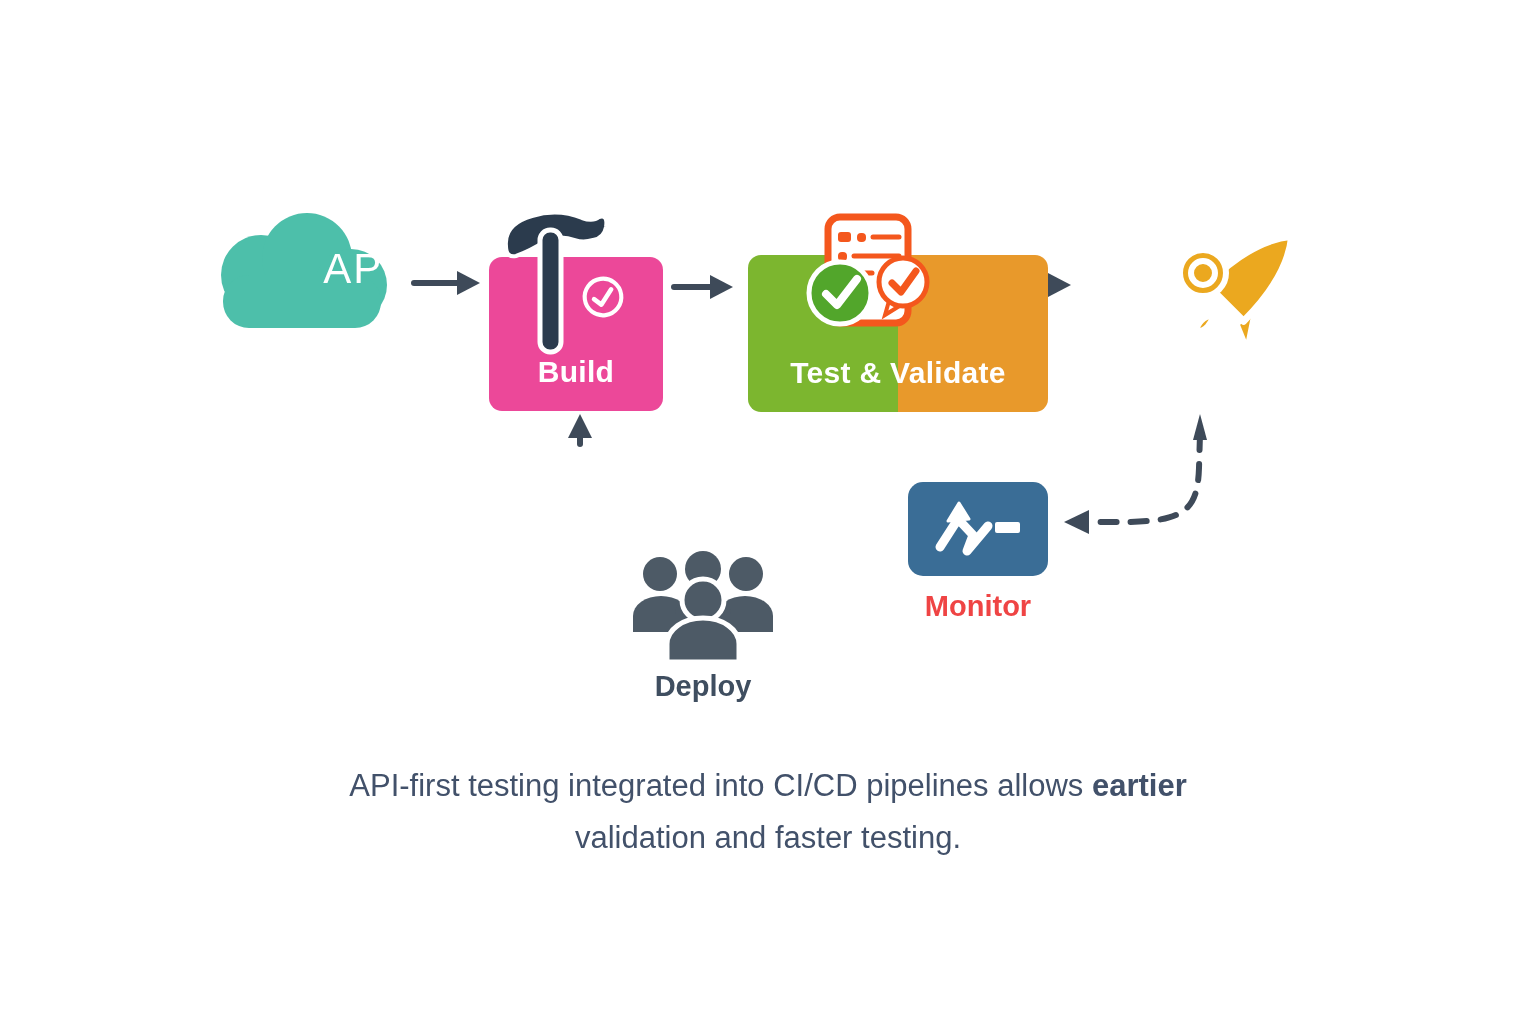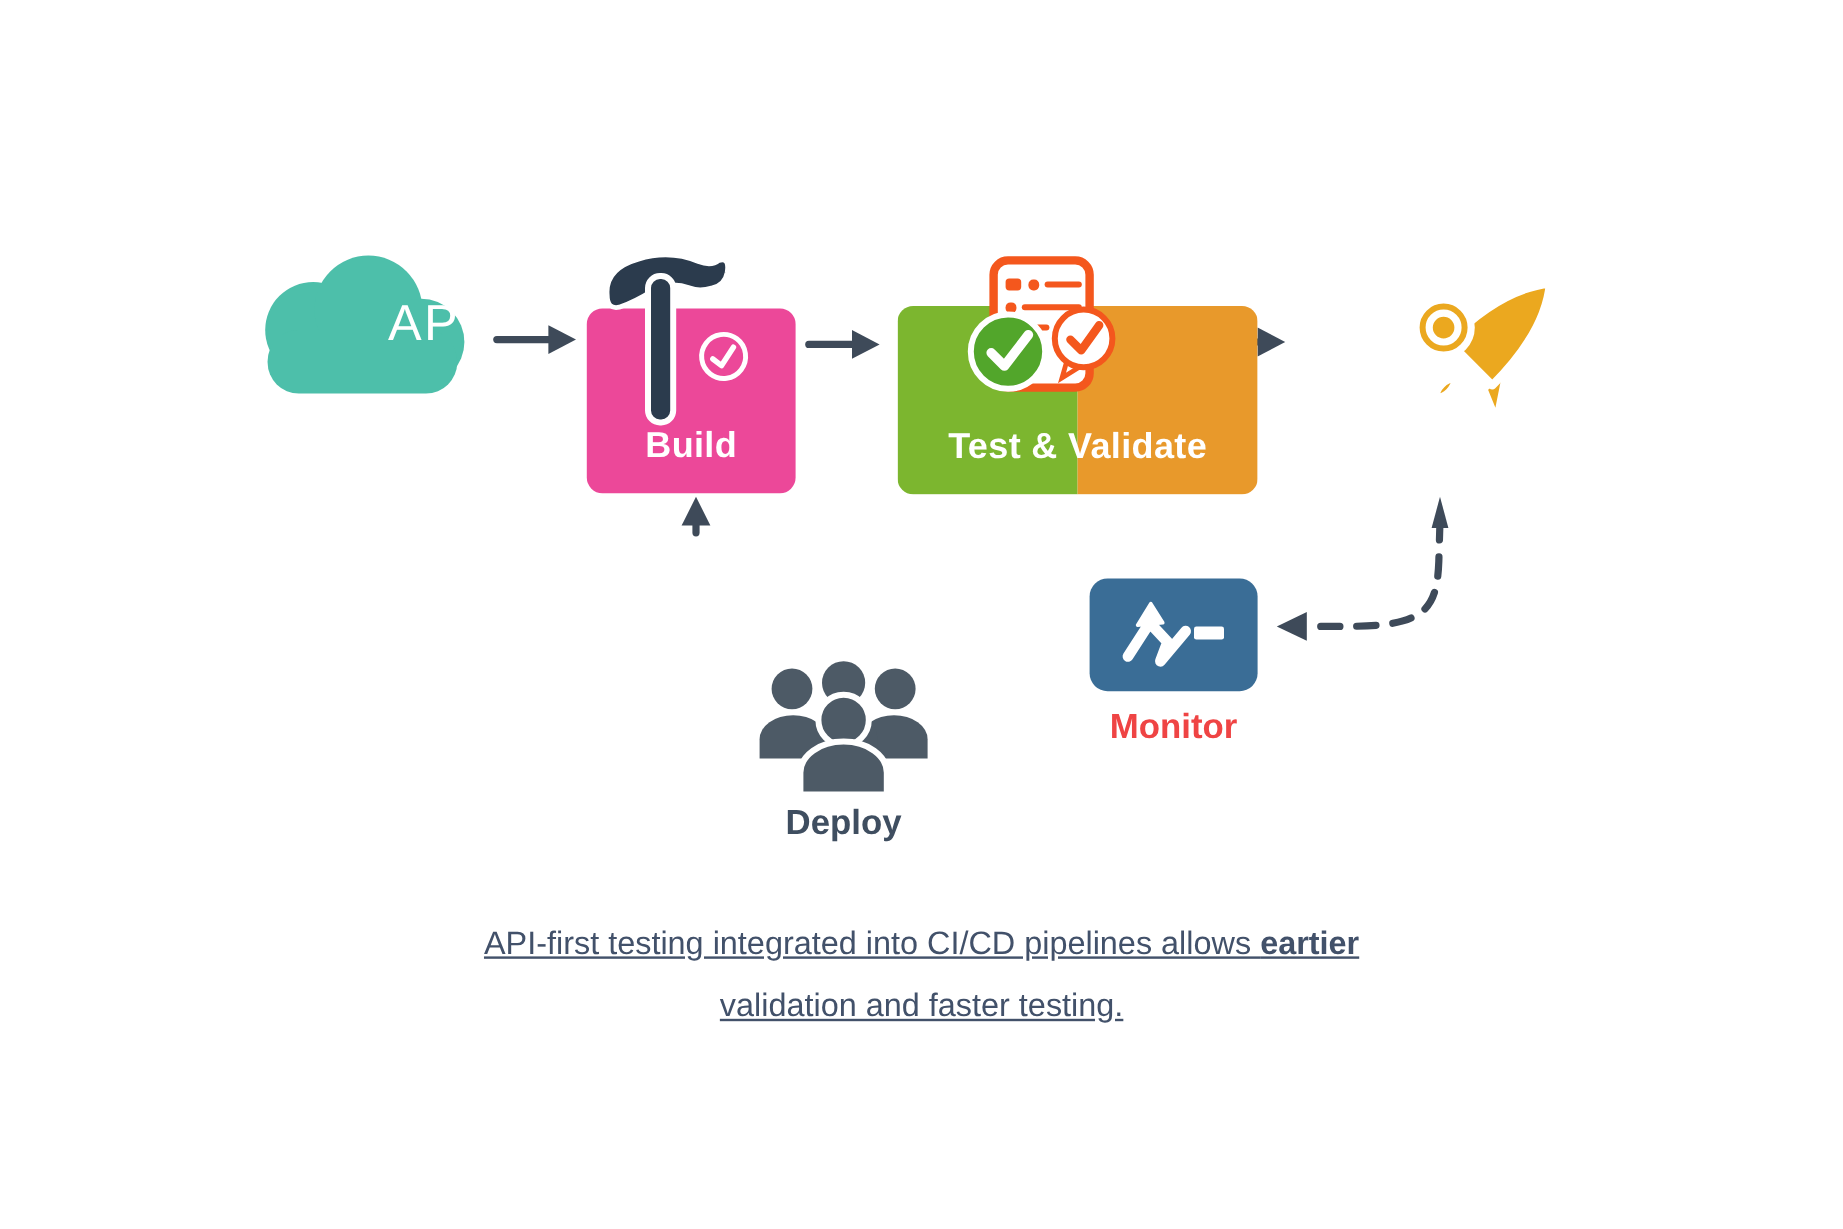--- a/index.html
+++ b/index.html
@@ -19,21 +19,21 @@
   .half.right{right:0;}
   .node-label{
     position:absolute;text-align:center;font-size:29px;font-weight:700;white-space:nowrap;
   }
   .cloud-label{
     position:absolute;left:0;right:0;top:50%;transform:translateY(-54%);
     text-align:right;color:#ffffff;font-size:42px;font-weight:400;letter-spacing:2px;
   }
   .caption{
     position:absolute;left:0;right:0;top:760px;text-align:center;
-    font-size:27px;line-height:52px;font-weight:400;text-decoration:underline;
+    font-size:31px;line-height:52px;font-weight:400;
   }
   .caption strong{font-weight:700;}
   svg{display:block;overflow:visible;}
 </style>
 </head>
 <body>
 
 <div id="canvas">
 
   <svg class="abs" style="left:0;top:0" width="1536" height="1024" viewBox="0 0 1536 1024">

